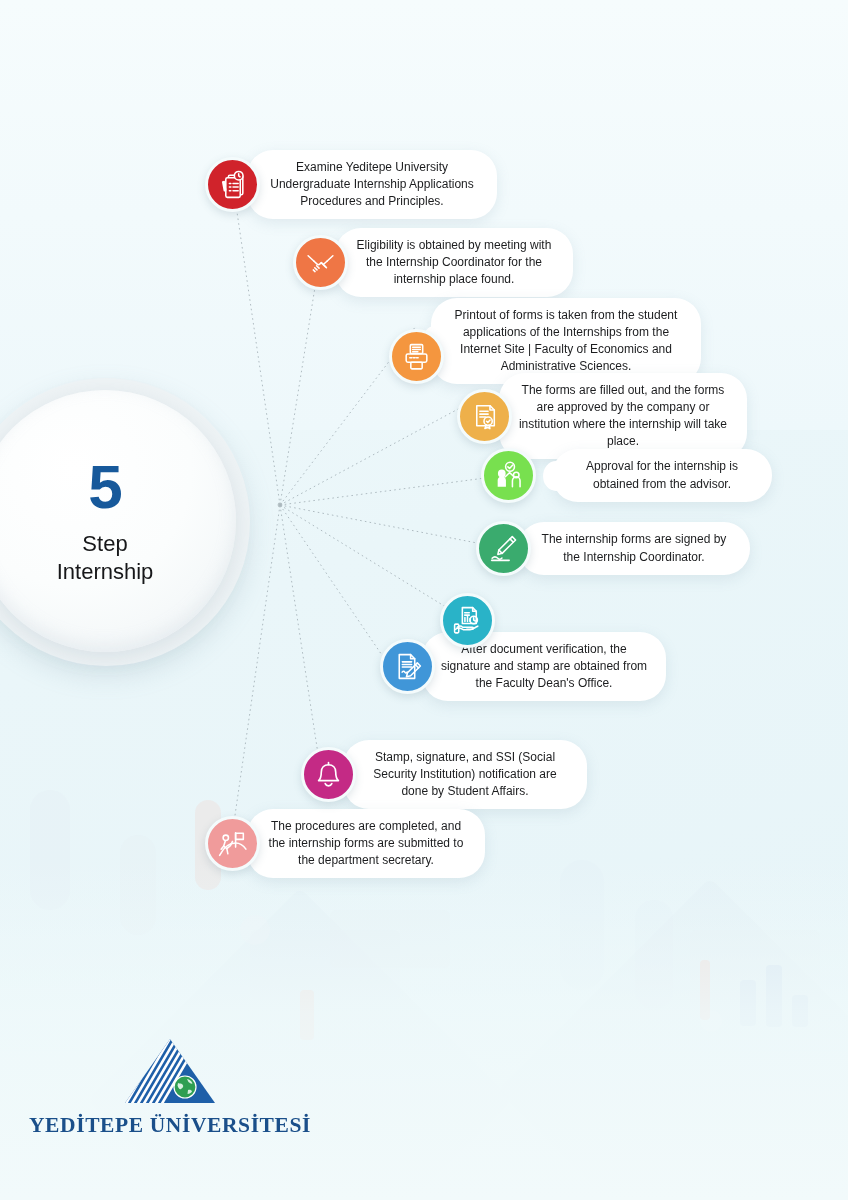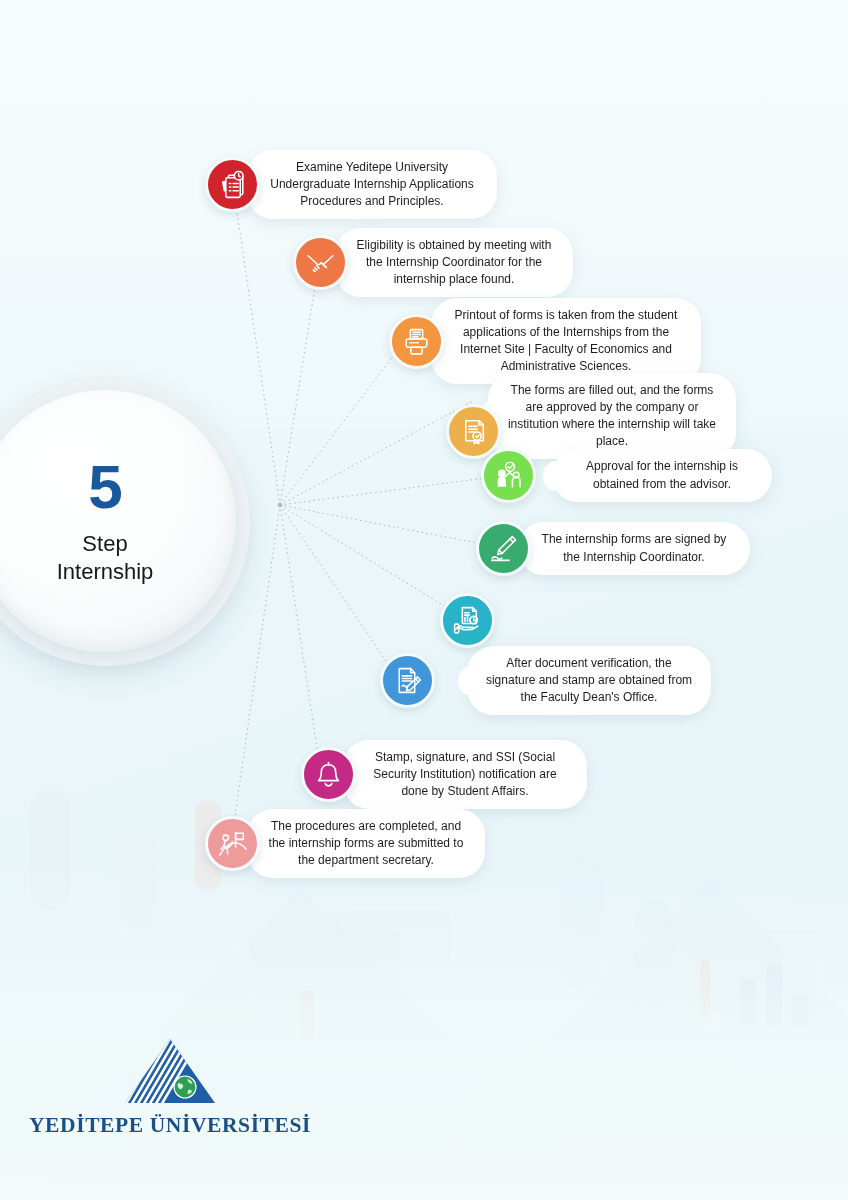--- a/index.html
+++ b/index.html
@@ -188,36 +188,36 @@
       <path d="M10.4 21.1l2.2 2.1"></path>
       <path d="M9 23.2l1.7 1.6"></path>
       <path d="M16.8 16.2l5 4.9"></path>
     </svg>
   </div>
   <div class="bubble" style="width:238px;">
     <span>Eligibility is obtained by meeting with the Internship Coordinator for the internship place found.</span>
   </div>
 </div>
 
-<div class="step" style="left:389px;top:298px;">
+<div class="step" style="left:389px;top:298px;align-items:flex-end;">
   <div class="step-icon" style="background:#f4963f;">
     <svg viewBox="0 0 32 32" fill="none" stroke="#fff" stroke-width="1.5" stroke-linecap="round" stroke-linejoin="round">
       <rect x="10" y="4.5" width="12" height="8.5" rx="1"></rect>
       <path d="M12.3 7h7.4M12.3 9.3h7.4M12.3 11.4h5"></path>
       <rect x="6" y="13.5" width="20" height="8" rx="1.6"></rect>
       <path d="M9.5 17.3h2M13 17.3h1.6M16 17.3h1.6"></path>
       <rect x="10.5" y="21.5" width="11" height="6.5" rx="1"></rect>
     </svg>
   </div>
   <div class="bubble" style="width:270px;">
     <span>Printout of forms is taken from the student applications of the Internships from the Internet Site |  Faculty of Economics and Administrative Sciences.</span>
   </div>
 </div>
 
-<div class="step" style="left:446px;top:373px;align-items:flex-end;">
+<div class="step" style="left:457px;top:373px;">
   <div class="step-icon" style="background:#eeb04a;">
     <svg viewBox="0 0 32 32" fill="none" stroke="#fff" stroke-width="1.5" stroke-linecap="round" stroke-linejoin="round">
       <path d="M8.5 5.5h12.8l4.2 4.2V25H8.5z"></path>
       <path d="M21.3 5.5v4.2h4.2"></path>
       <path d="M11.5 11h8M11.5 13.7h8M11.5 16.4h5.5"></path>
       <circle cx="19.5" cy="20.5" r="4"></circle>
       <path d="M18 20.6l1.2 1.2 2.2-2.4"></path>
       <path d="M17.8 24l-1.4 3.6 2.6-1 2.2 1.2-.6-3.6"></path>
     </svg>
   </div>
@@ -267,21 +267,21 @@
       <path d="M13.5 17V13M16 17v-5.5M18.5 17v-3"></path>
       <circle cx="22" cy="15.5" r="3.6"></circle>
       <path d="M22 13.3v2.3l1.6.9"></path>
       <path d="M6 22.5c1.8-1.6 3.6-1.6 5.4 0h9.3c1.4 0 1.4 2 0 2h-5.4"></path>
       <path d="M4.5 24.5c3-2.4 5.5-1 7.4.4h6.5c2 0 5-2.3 7.6-3.4"></path>
       <rect x="3.5" y="19.5" width="4" height="8.5" rx="1"></rect>
     </svg>
   </div>
 </div>
 
-<div class="step" style="left:380px;top:646px;gap:45px;">
+<div class="step" style="left:380px;top:632px;">
   <div class="step-icon" style="background:#4096d8;">
     <svg viewBox="0 0 32 32" fill="none" stroke="#fff" stroke-width="1.5" stroke-linecap="round" stroke-linejoin="round">
       <path d="M8 4.5h11l4 4v19H8z"></path>
       <path d="M19 4.5v4h4"></path>
       <path d="M11 11.5h9M11 14h9M11 16.5h9"></path>
       <path d="M10.8 21.5c1.3-1.8 2.2-.7 2.8.2s1.4.9 2.1-.4"></path>
       <path d="M25.5 12.5l3 3-9.5 9.5-4 1 1-4z"></path>
       <path d="M23.7 14.3l3 3"></path>
     </svg>
   </div>

